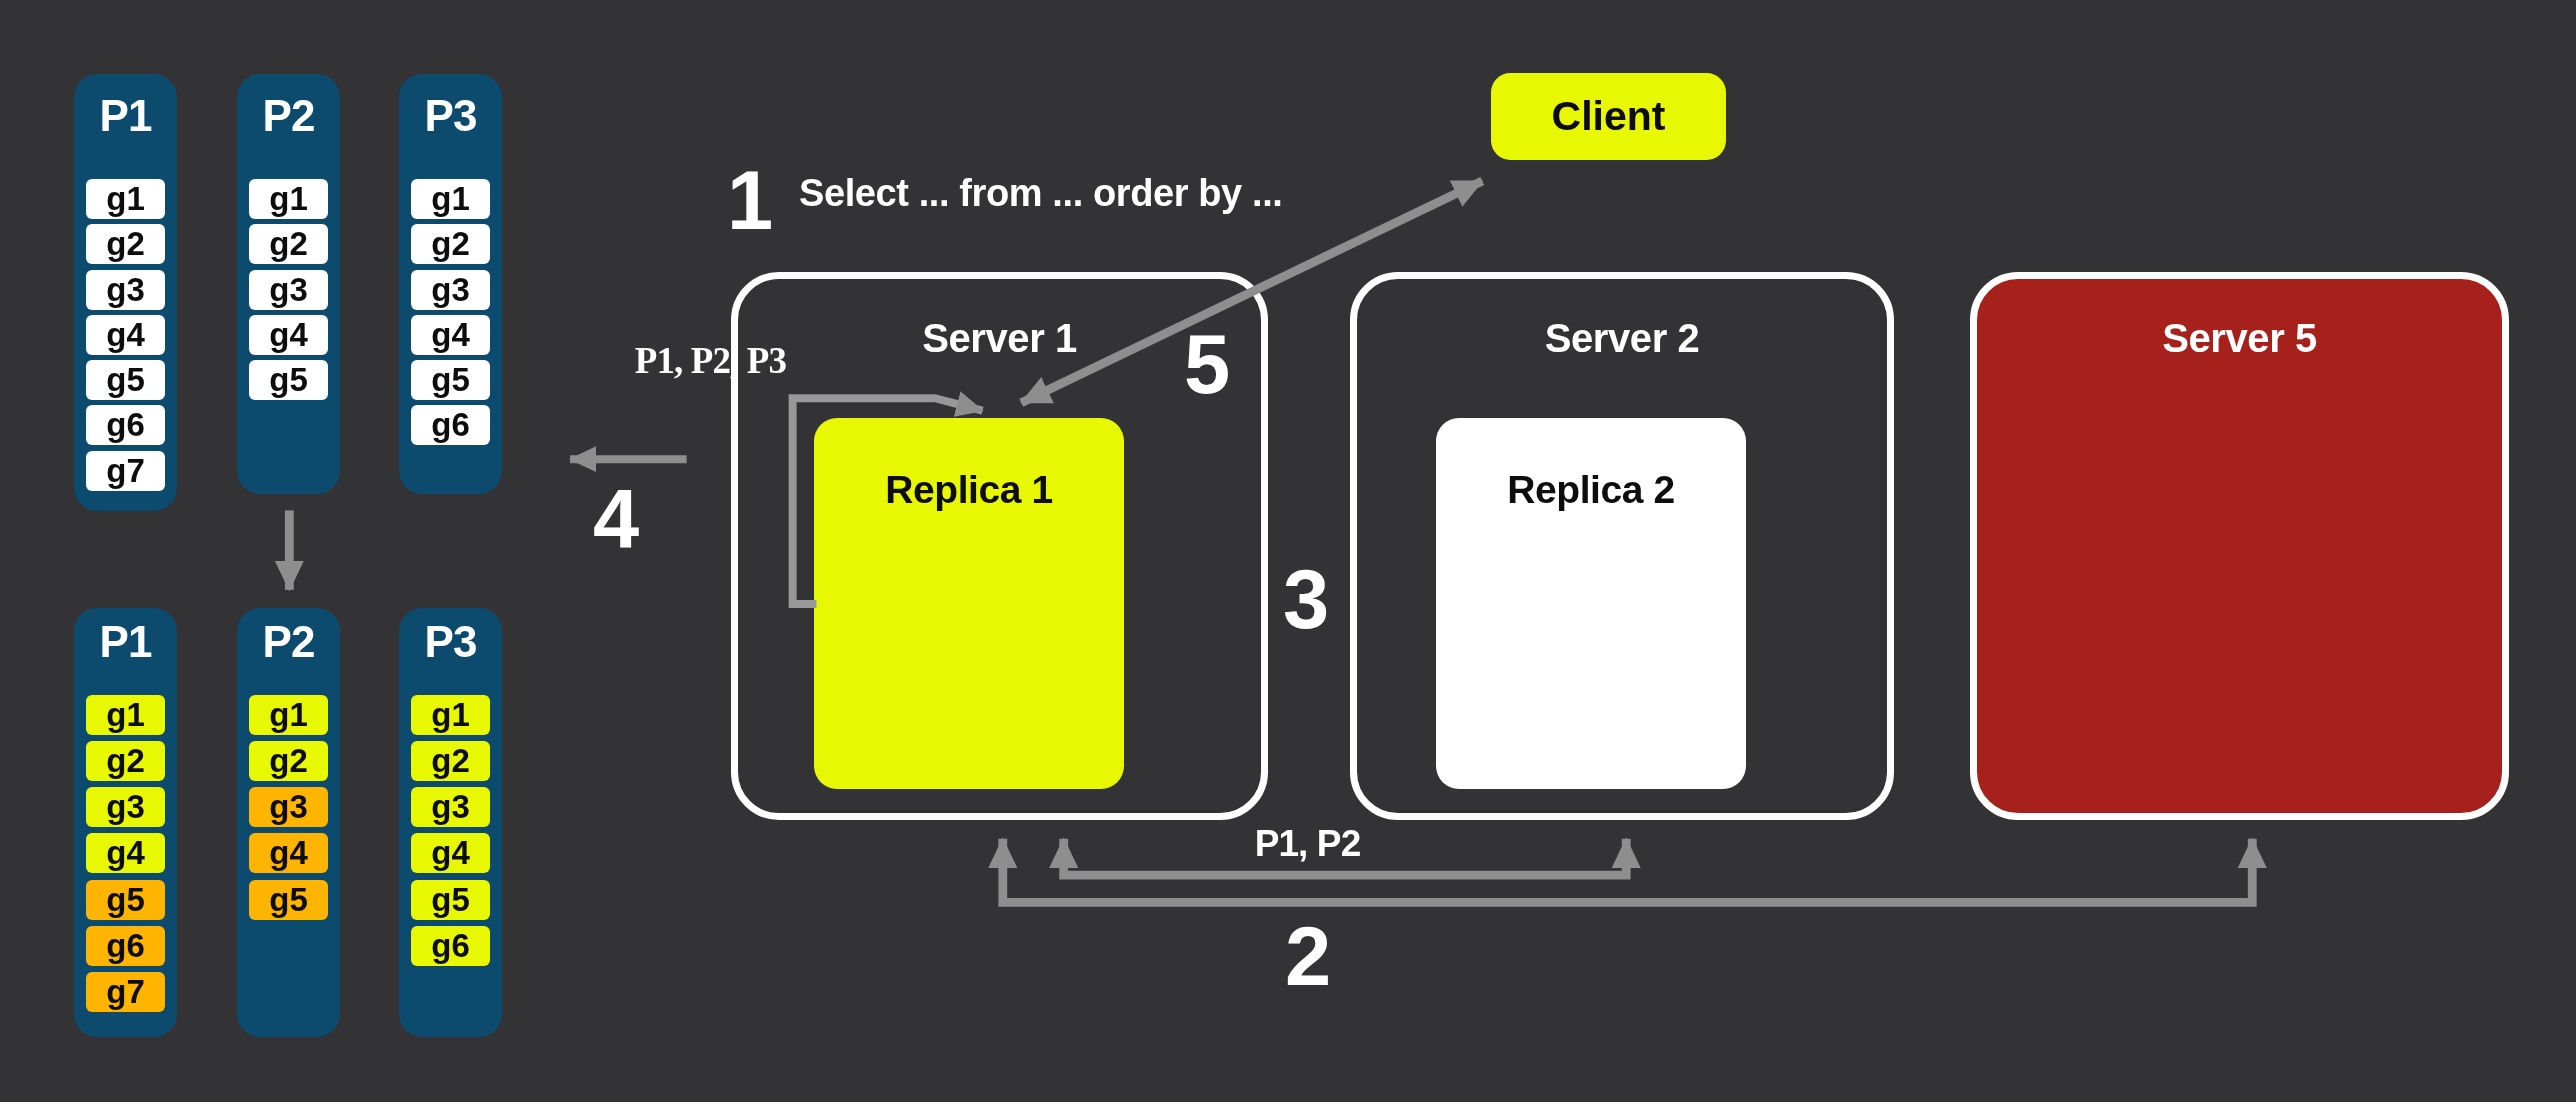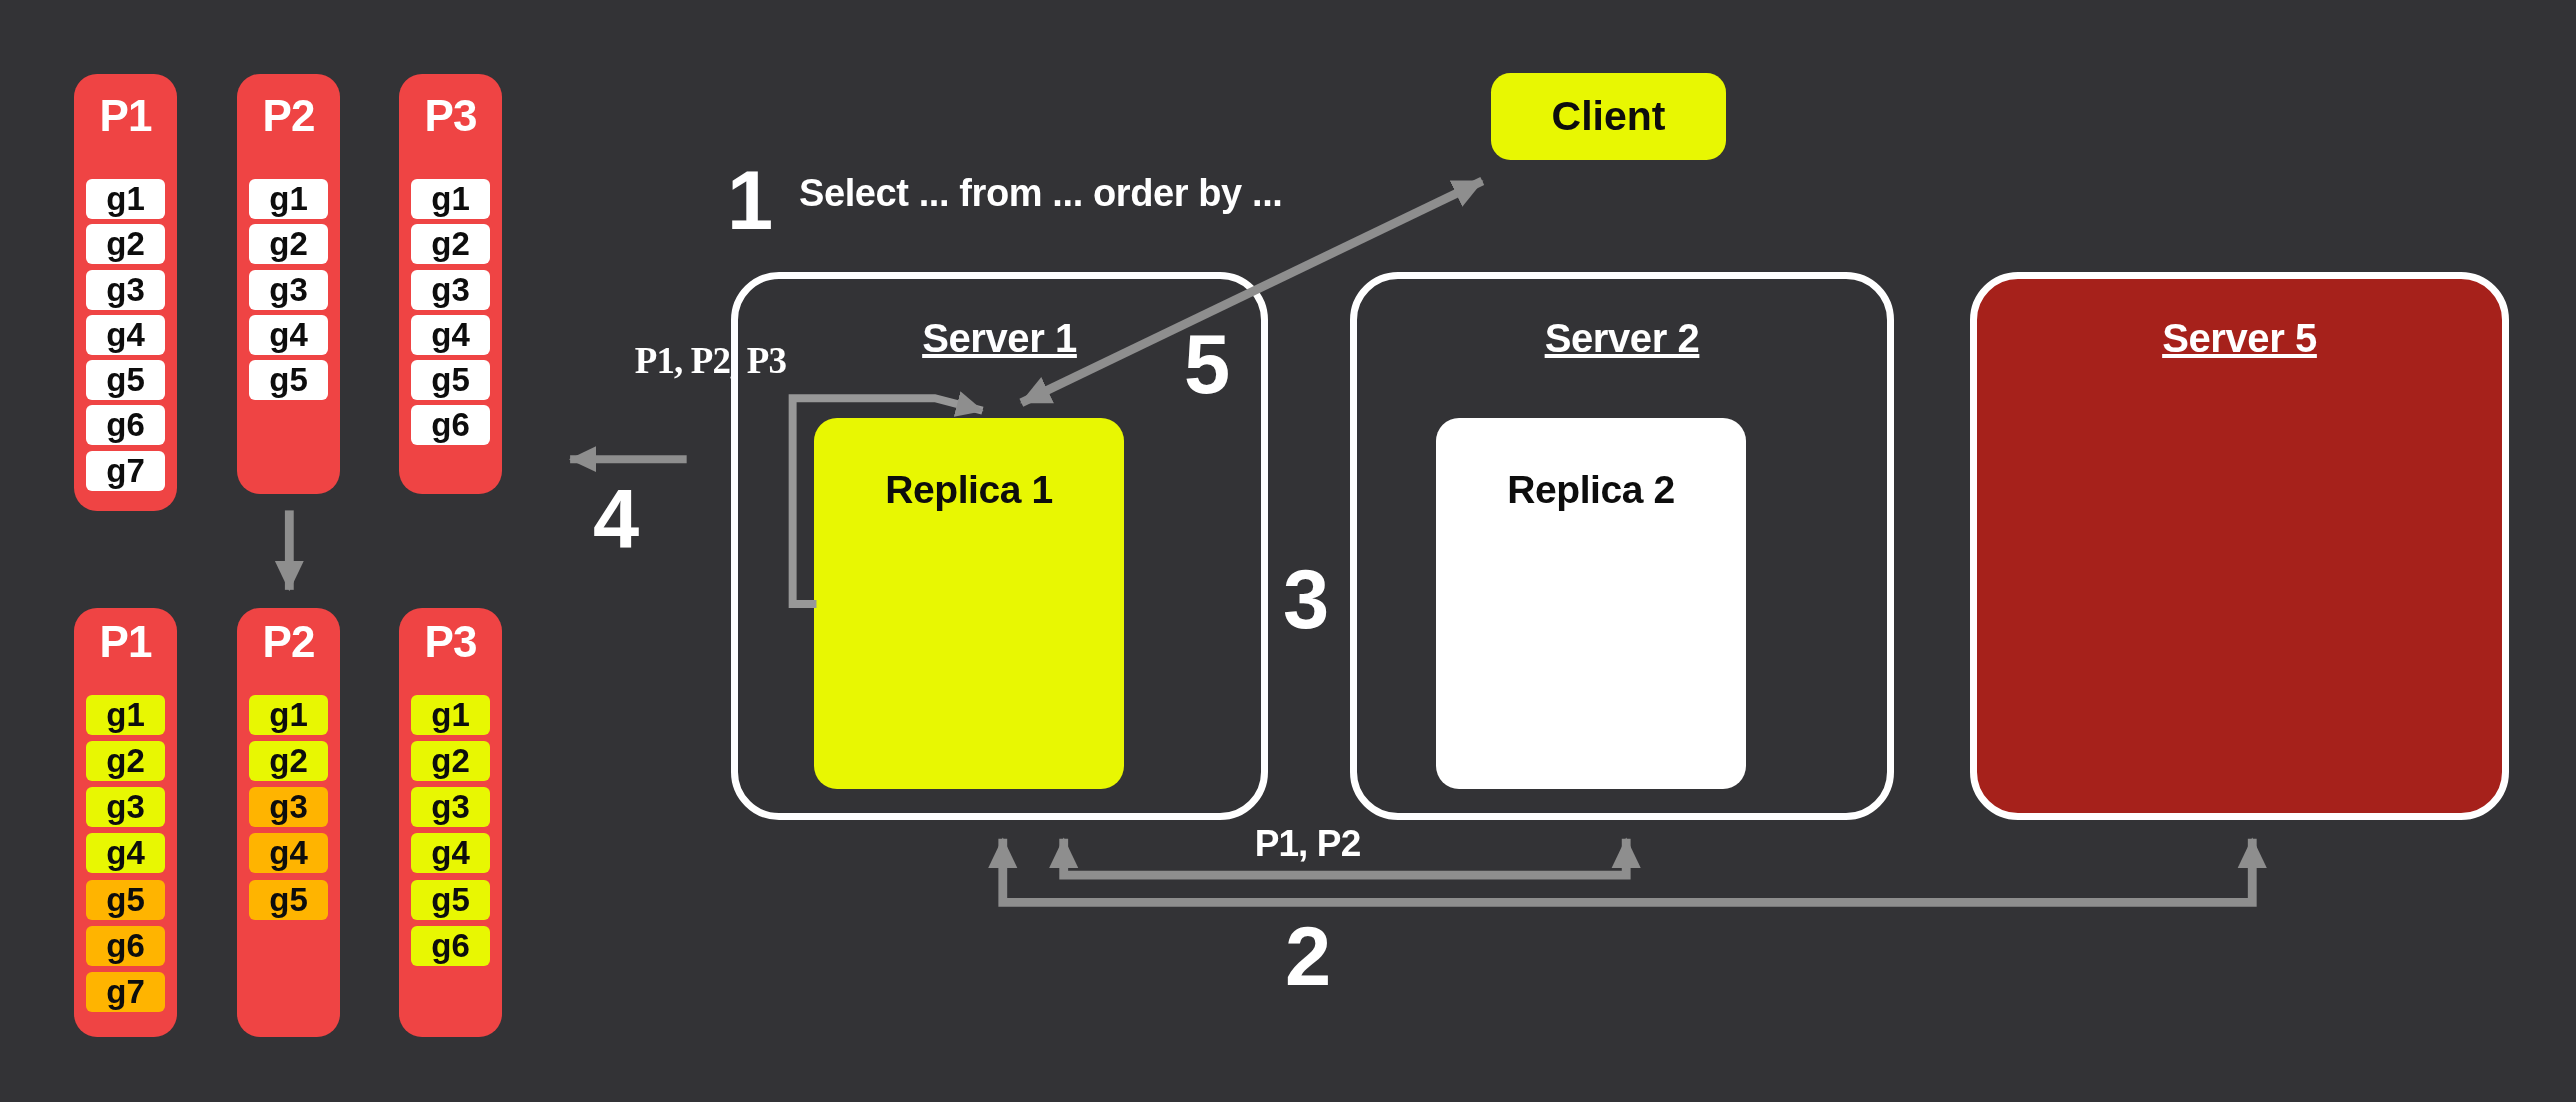--- a/index.html
+++ b/index.html
@@ -3,21 +3,21 @@
 <meta charset="utf-8">
 <style>
   html,body{margin:0;padding:0;background:#323336;}
   #canvas{
     position:relative; width:2576px; height:1102px; overflow:hidden;
     background:#333336;
     font-family:"Liberation Sans","DejaVu Sans",sans-serif;
   }
   
   .col{
-    position:absolute; width:103px; background:#ef4444; border-radius:23px;
+    position:absolute; width:103px; background:#0c4a6e; border-radius:23px;
     box-sizing:border-box;
   }
   .col .plabel{
     text-align:center; color:#FFFFFF; font-weight:700; font-size:44px;
     height:55px; line-height:55px; margin-top:14px; letter-spacing:-0.9px;
   }
   .col.before .plabel{margin-bottom:36px;}
   .col.after  .plabel{margin-top:8.8px; height:49px; line-height:49px; margin-bottom:29px;}
   .gb{
     width:79px; height:40px; margin:0 auto 5.3px auto;
@@ -26,21 +26,21 @@
   }
   .col.after .gb{margin-bottom:6.2px; background:#E8F702;}
   .col.after .gb[data-state="hot"]{background:#FFB400;}
   
   .server{
     position:absolute; top:272px; height:548px; box-sizing:border-box;
     border:7px solid #FFFFFF; border-radius:48px;
   }
   .server .slabel{
     position:absolute; top:37px; left:0; width:100%; text-align:center;
-    color:#FFFFFF; font-size:40px; font-weight:600; letter-spacing:-0.4px;text-decoration:underline;
+    color:#FFFFFF; font-size:40px; font-weight:600; letter-spacing:-0.4px;
   }
   #server1{left:731px;  width:537px;}
   #server2{left:1350px; width:544px;}
   #server3{left:1970px; width:539px; background:#A6211B;}
   .replica{
     position:absolute; top:418px; width:310px; height:371px; border-radius:23px;
   }
   .replica .rlabel{
     margin-top:51px; text-align:center; color:#0D0D0D;
     font-size:39px; font-weight:700; line-height:42px; letter-spacing:-0.4px;

